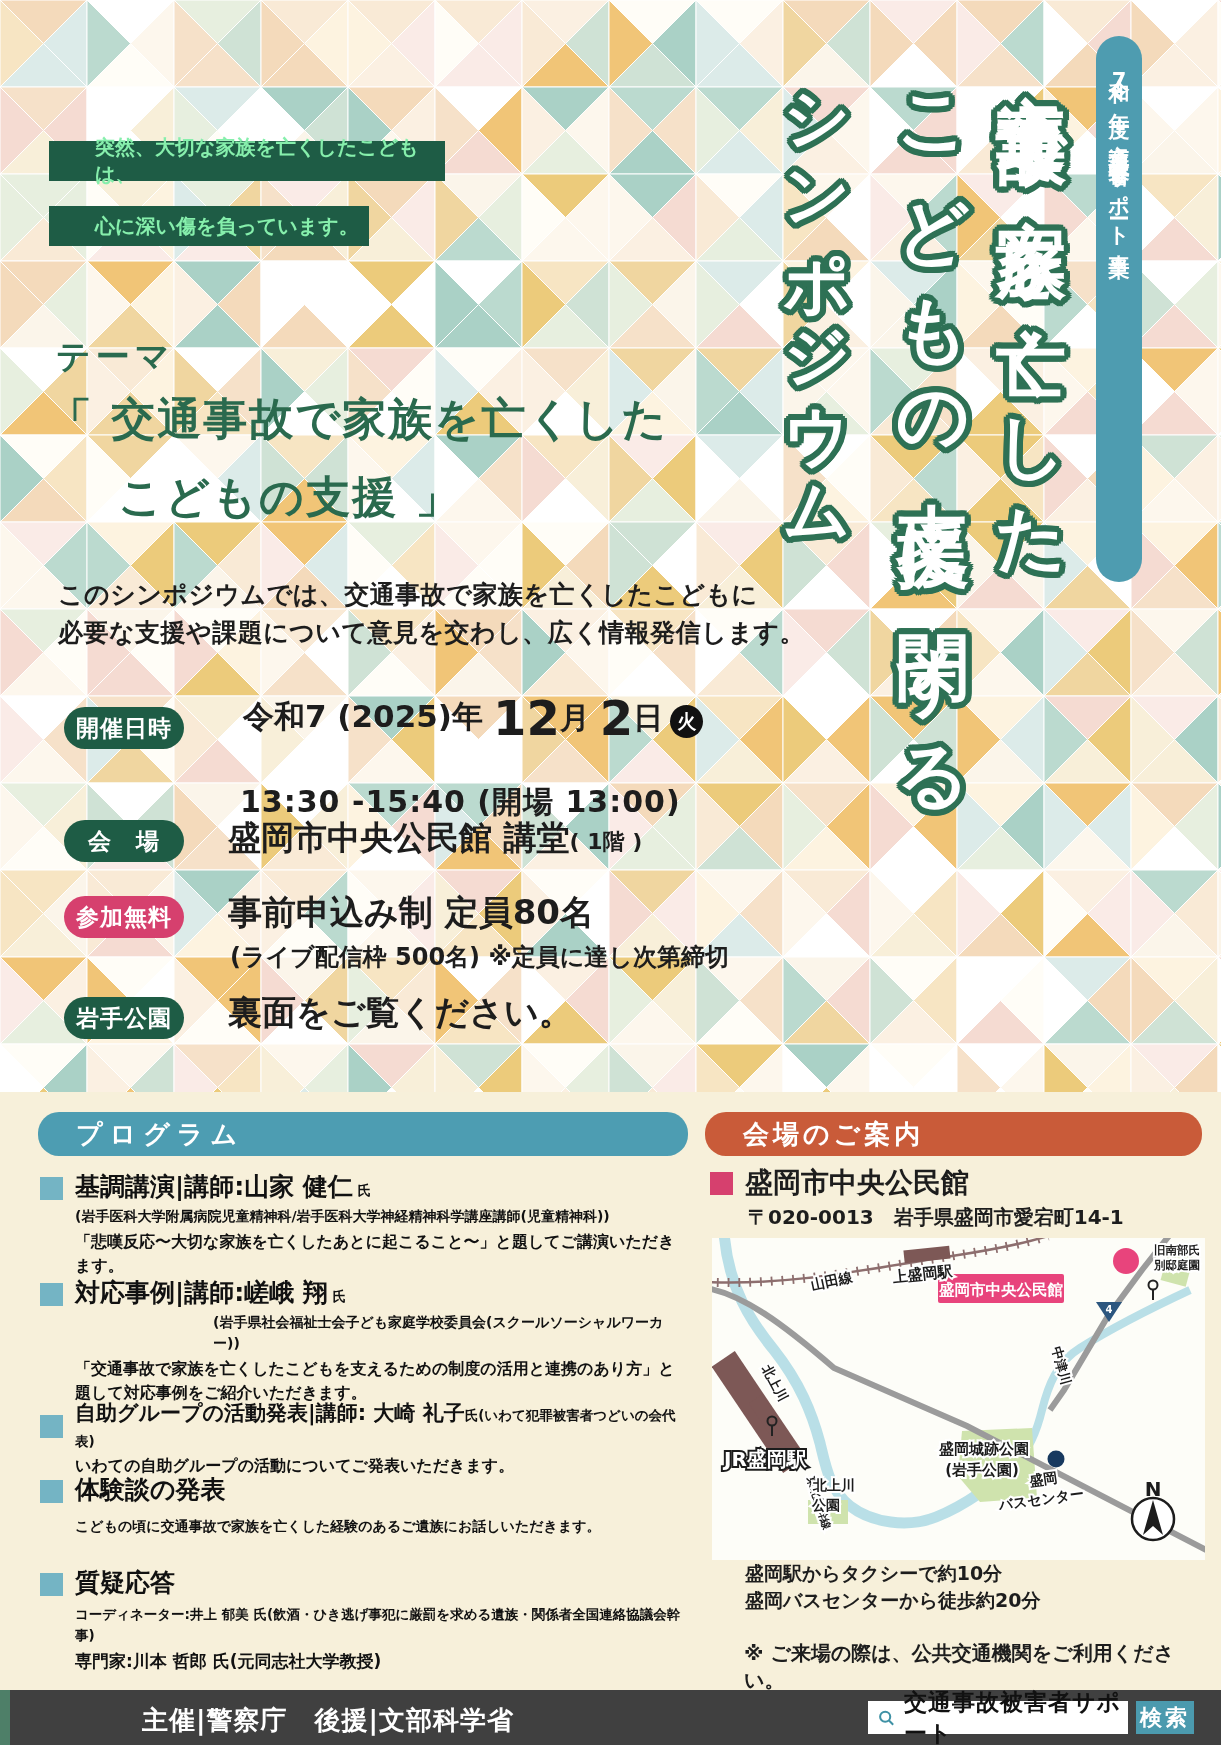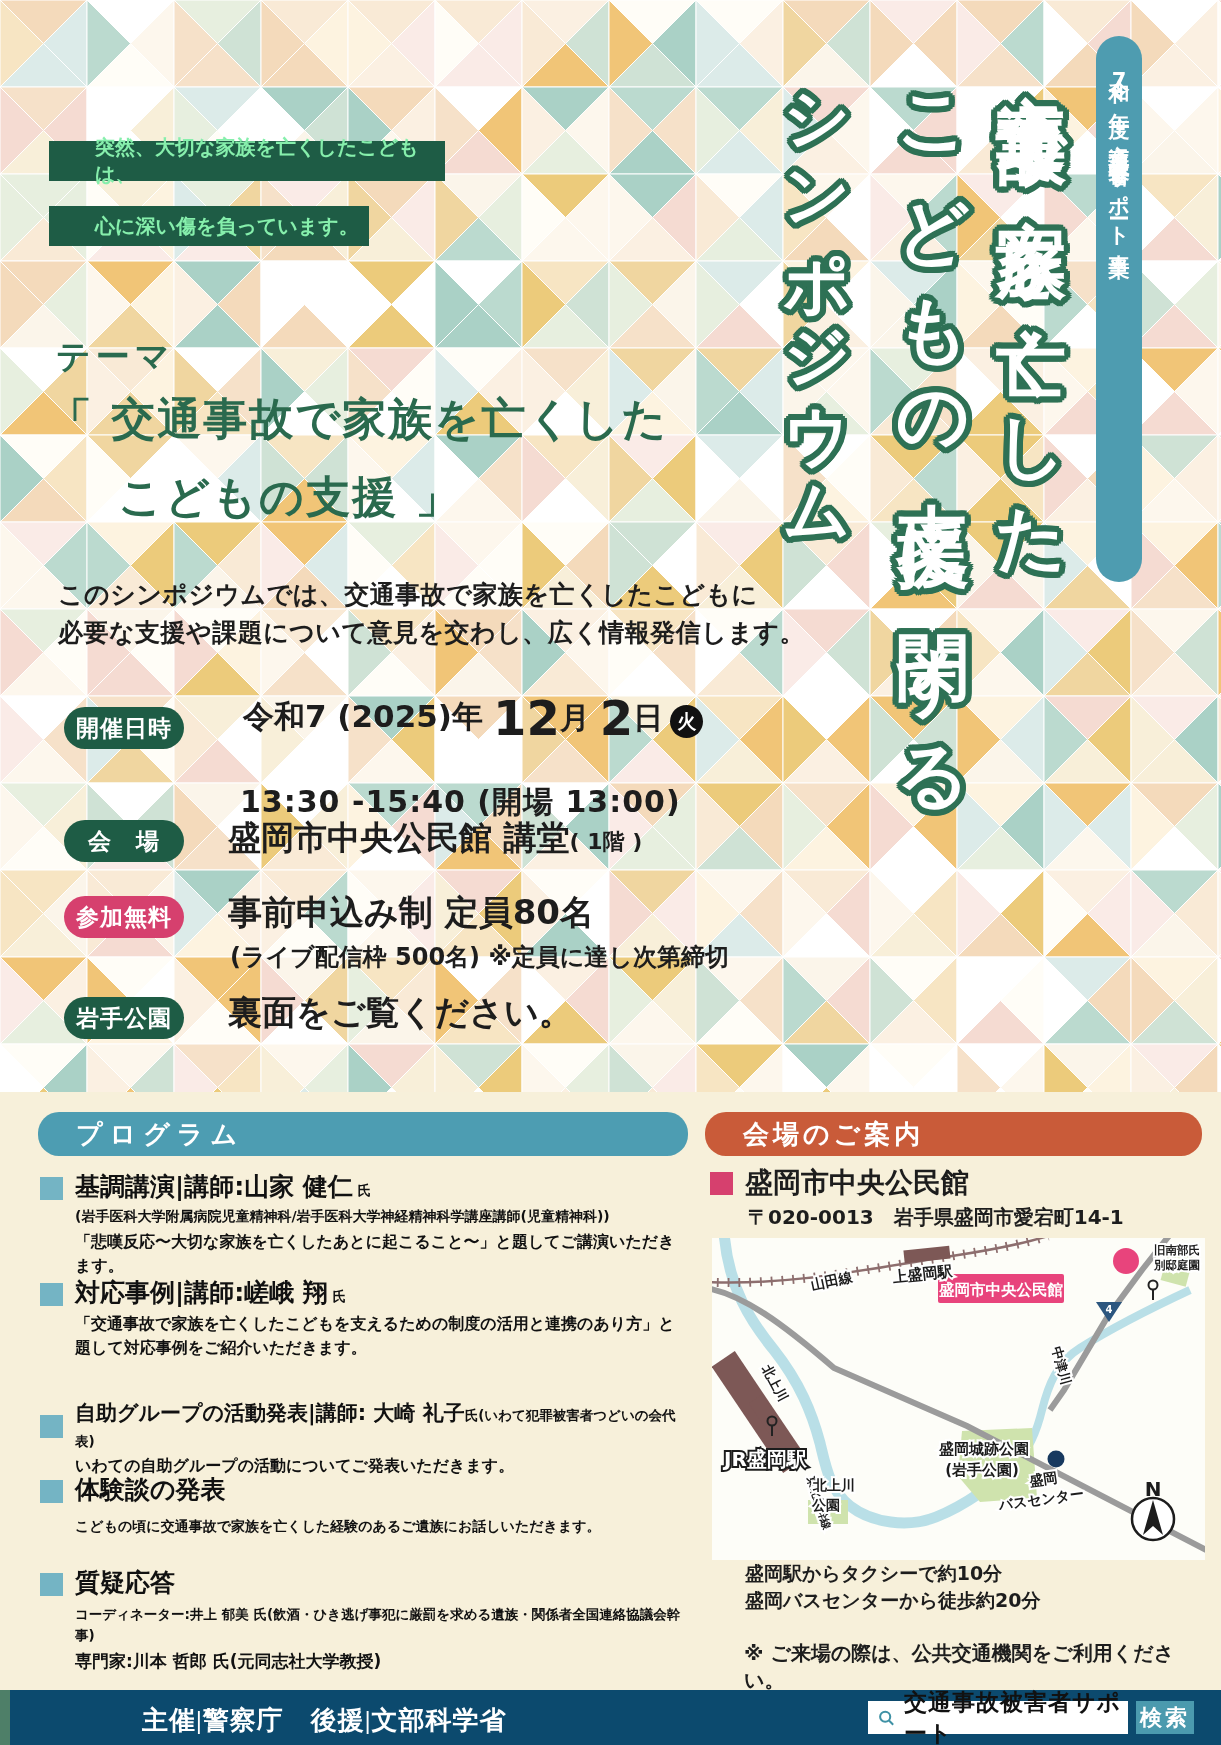--- a/index.html
+++ b/index.html
@@ -79,21 +79,21 @@
   
   .v-name{position:absolute;left:710px;top:1164px;display:flex;align-items:center;}
   .v-name div{font-size:28px;font-weight:700;margin-left:12px;}
   .v-addr{position:absolute;left:748px;top:1204px;font-size:20px;font-weight:600;}
   .mapbox{position:absolute;left:712px;top:1238px;width:493px;height:322px;}
   .access{position:absolute;left:745px;top:1560px;font-size:19px;line-height:27px;font-weight:600;}
   .note{position:absolute;left:742px;top:1640px;font-size:20px;font-weight:700;
         border-bottom:2px solid #222;padding:0 8px 3px 2px;}
 
   
-  .footer{position:absolute;left:0;top:1690px;width:1221px;height:55px;background:#0c4a6e;font-family:Liberation Serif, serif;}
+  .footer{position:absolute;left:0;top:1690px;width:1221px;height:55px;background:#404040;}
   .footer::before{content:"";position:absolute;left:0;top:0;width:10px;height:55px;background:#4e7f68;}
   .hosts{position:absolute;left:142px;top:13px;font-size:26px;color:#fff;font-weight:600;letter-spacing:1px;}
   .searchbox{position:absolute;left:868px;top:11px;width:260px;height:33px;background:#fff;
              display:flex;align-items:center;padding-left:10px;box-sizing:border-box;gap:9px;}
   .sval{font-size:23px;color:#111;font-weight:600;letter-spacing:1px;}
   .sbtn{position:absolute;left:1136px;top:11px;width:58px;height:33px;background:#4b9aae;color:#fff;
         font-size:22px;font-weight:700;display:flex;align-items:center;justify-content:center;letter-spacing:3px;}
 
   svg text{font-family:"DejaVu Sans","Liberation Sans",sans-serif;}
 </style>
@@ -943,20 +943,21 @@
     </div>
     <div class="pi-line f14">(岩手医科大学附属病院児童精神科/岩手医科大学神経精神科学講座講師(児童精神科))</div>
     <div class="pi-line f16">「悲嘆反応〜大切な家族を亡くしたあとに起こること〜」と題してご講演いただきます。</div>
   </div>
 
   <div class="prog-item" style="top:1276px;">
     <div class="pi-head">
       <span class="sq"></span>
       <div class="pi-head-text"><span>対応事例|講師:嵯峨 翔</span><span class="pi-small"> 氏</span></div>
     </div>
+    <div class="pi-line f14 indent">(岩手県社会福祉士会子ども家庭学校委員会(スクールソーシャルワーカー))</div>
     <div class="pi-line f16">「交通事故で家族を亡くしたこどもを支えるための制度の活用と連携のあり方」と題して対応事例をご紹介いただきます。</div>
   </div>
 
   <div class="prog-item" style="top:1399px;">
     <div class="pi-head">
       <span class="sq"></span>
       <div class="pi-head-text t-sm"><span>自助グループの活動発表|講師: 大崎 礼子</span><span class="pi-small">氏(いわて犯罪被害者つどいの会代表)</span></div>
     </div>
     <div class="pi-line f16">いわての自助グループの活動についてご発表いただきます。</div>
   </div>

